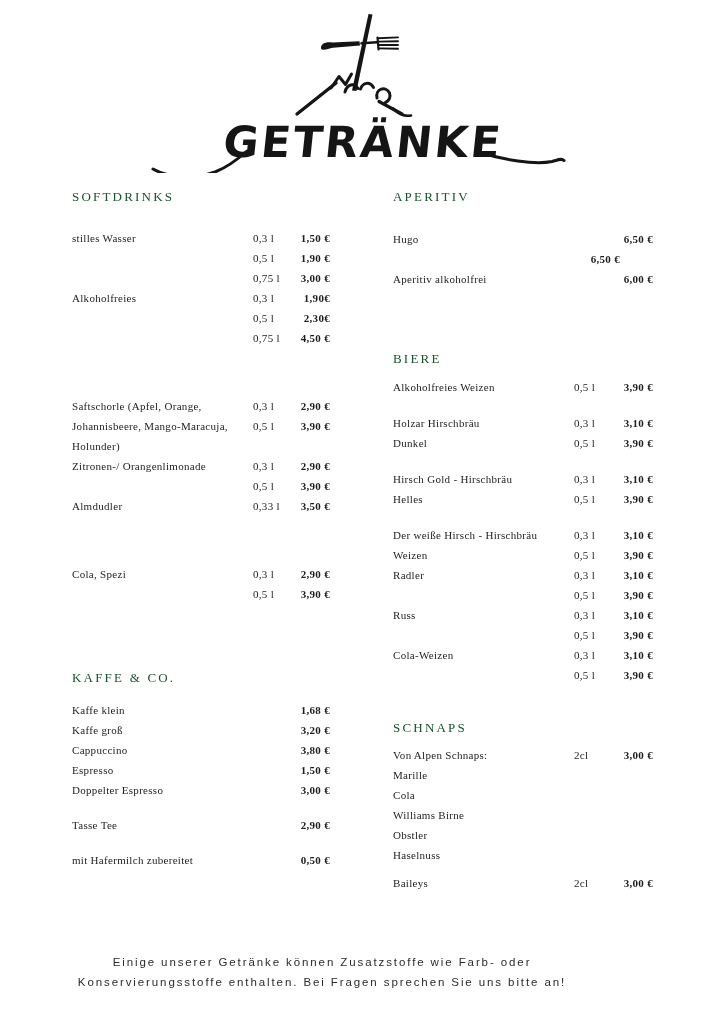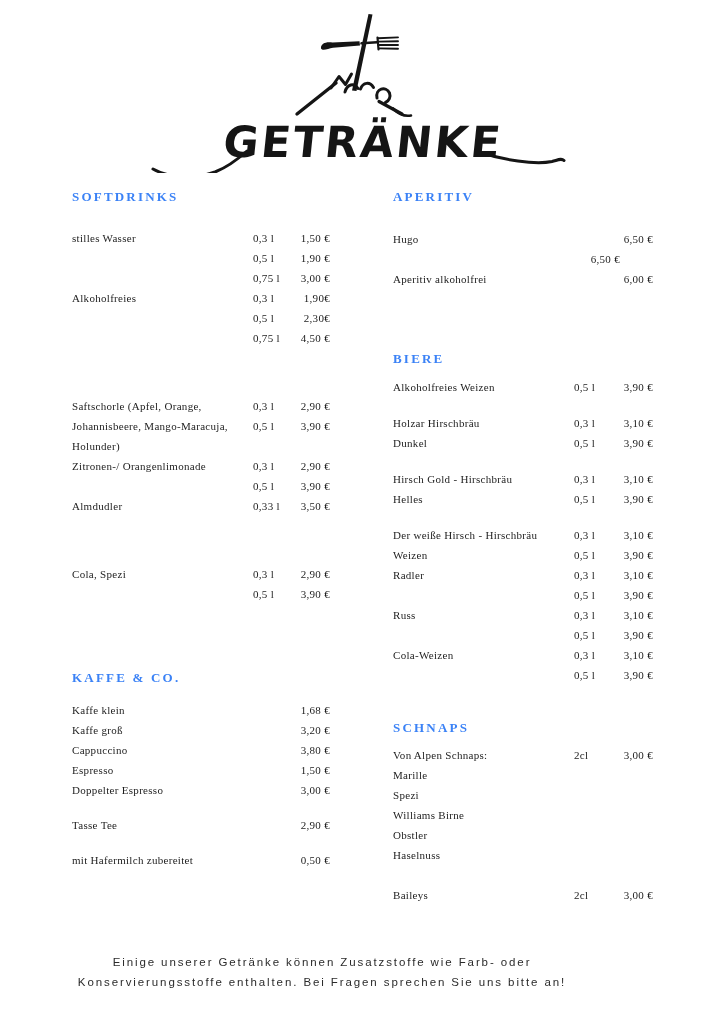--- a/index.html
+++ b/index.html
@@ -19,38 +19,38 @@
   .section{position:absolute;}
   .col-left{left:72px;width:258px;}
   .col-right{left:393px;width:260px;}
   #sec-softdrinks{top:189px;}
   #sec-kaffe{top:670px;}
   #sec-aperitiv{top:189px;}
   #sec-biere{top:351px;}
   #sec-schnaps{top:720px;}
   .sec-title{
     font-size:13px;line-height:16px;letter-spacing:2.2px;
-    white-space:nowrap;color:#3b82f6;font-weight:bold;
+    white-space:nowrap;color:#14532d;
   }
   .rows{display:block;}
   #sec-softdrinks .rows{margin-top:23px;}
   #sec-aperitiv  .rows{margin-top:24px;}
   #sec-kaffe     .rows{margin-top:14px;}
   #sec-biere     .rows{margin-top:10px;}
   #sec-schnaps   .rows{margin-top:9px;}
   .row{
     display:grid;grid-template-columns:181px 46px 1fr;
     line-height:20px;font-size:11px;letter-spacing:0.3px;
   }
   .cell{white-space:nowrap;}
-  .cell.price{text-align:right;}
+  .cell.price{text-align:right;font-weight:bold;}
   #sec-softdrinks .gap-before{margin-top:48px;}
   #sec-kaffe      .gap-before{margin-top:15px;}
   #sec-biere      .gap-before{margin-top:16px;}
-  #sec-schnaps    .gap-before{margin-top:20px;}
+  #sec-schnaps    .gap-before{margin-top:8px;}
   
   .footer{
     position:absolute;left:0;top:952px;width:644px;text-align:center;
     font-family:"Liberation Sans", sans-serif;font-size:11.5px;
     letter-spacing:1.9px;line-height:20px;color:#2b2b2b;
   }
 </style>
 </head>
 <body>
 
@@ -345,21 +345,21 @@
           <span class="cell price">3,00 €</span>
         </div>
 
         <div class="row">
           <span class="cell name">Marille</span>
           <span class="cell size"></span>
           <span class="cell price"></span>
         </div>
 
         <div class="row">
-          <span class="cell name">Spezi</span>
+          <span class="cell name">Cola</span>
           <span class="cell size"></span>
           <span class="cell price"></span>
         </div>
 
         <div class="row">
           <span class="cell name">Williams Birne</span>
           <span class="cell size"></span>
           <span class="cell price"></span>
         </div>
 

